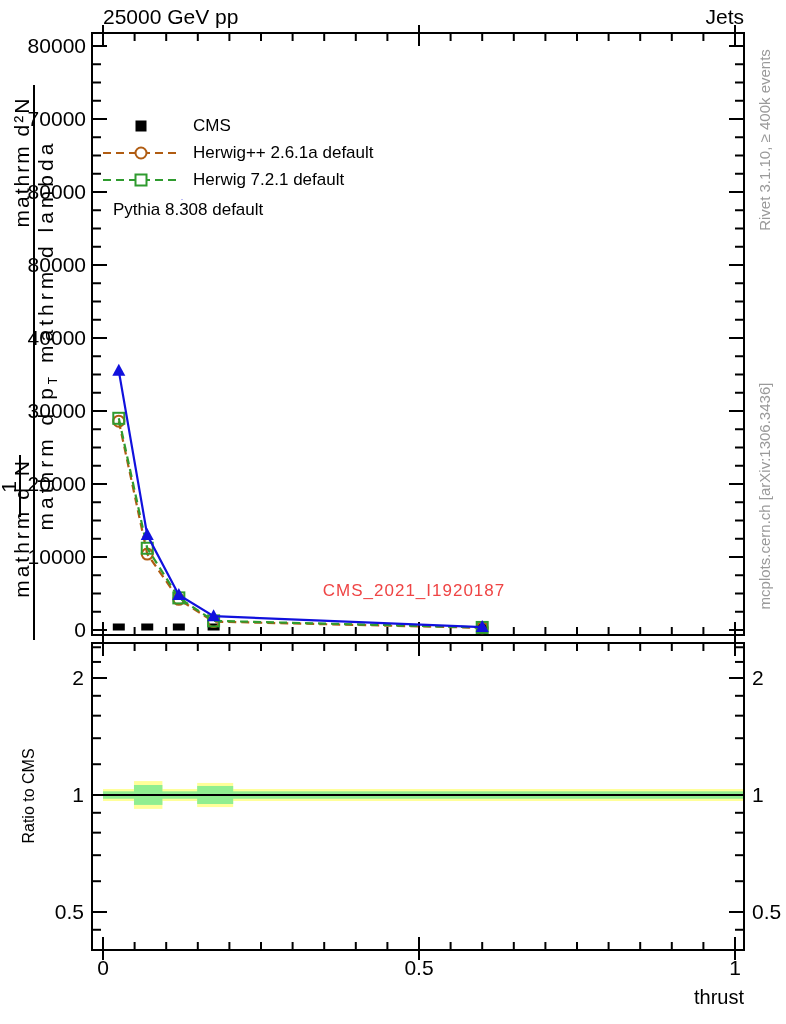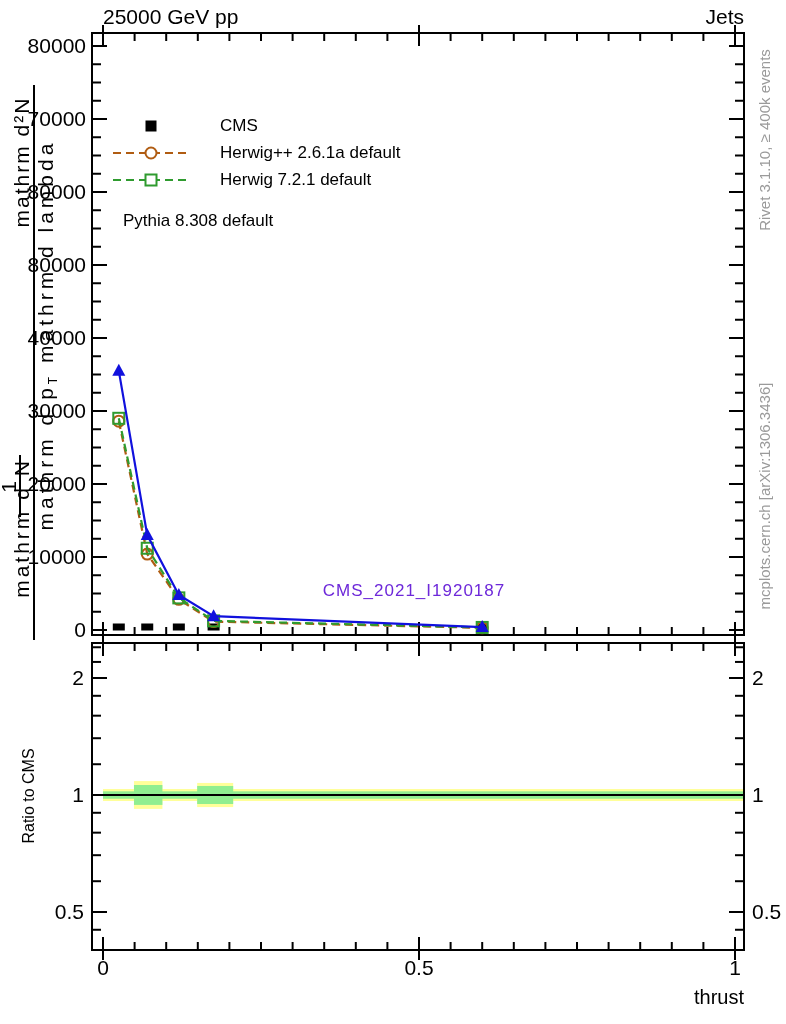--- a/index.html
+++ b/index.html
@@ -7,21 +7,21 @@
        font-family:"Liberation Sans",sans-serif;color:#000;}
   .abs{position:absolute;white-space:nowrap;}
   .rot{position:absolute;transform:translate(-50%,-50%) rotate(-90deg);white-space:nowrap;}
   .hdr{font-size:21px;}
   .ticklab{font-size:21px;line-height:22px;}
   .gray{color:#9a9a9a;}
   .vbar{position:absolute;background:#000;}
   sub.tt{font-size:12px;vertical-align:-4px;}
   sup.t1{font-size:13px;vertical-align:7px;}
   #plot-svg{position:absolute;left:0;top:0;}
-  .legend-row{position:absolute;left:111px;height:26px;display:flex;align-items:center;gap:17px;}
+  .legend-row{position:absolute;left:101px;height:26px;display:flex;align-items:center;}
   .legend-text{font-size:17px;margin-left:12px;}
 </style>
 </head>
 <body>
 
 <div id="app">
 
   <svg id="plot-svg" width="786" height="1024">
       <rect x="103" y="789.0311990479794" width="641" height="11.981486986622826" fill="#ffff99"></rect>
       <rect x="133.968" y="781.0765299067509" width="28.440000000000026" height="27.812177798753623" fill="#ffff99"></rect>
@@ -262,21 +262,21 @@
       </div>
       <div class="legend-row" style="top: 194px; flex-direction: column;">
         <svg width="80" height="24">
           <line x1="2" y1="12" x2="78" y2="12" stroke="#1111dd" stroke-width="2.2" stroke-dasharray="none"></line>
           <path d="M 40 5 L 46.5 17 L 33.5 17 Z" fill="#1111dd"></path>
         </svg>
         <span class="legend-text">Pythia 8.308 default</span>
       </div>
     </div>
 
-  <div class="abs" style="left:414px;top:581px;transform:translateX(-50%);font-size:17px;letter-spacing:1px;color:#6d28d9;">CMS_2021_I1920187</div>
+  <div class="abs" style="left:414px;top:581px;transform:translateX(-50%);font-size:17px;letter-spacing:1px;color:#ef4444;">CMS_2021_I1920187</div>
 
   <span class="rot" style="left:22px;top:162px;font-size:21px;letter-spacing:2px;">mathrm d²N</span>
   <div class="vbar" style="left:33px;top:85px;width:2px;height:555px;"></div>
   <span class="rot" style="left:47px;top:335px;font-size:21px;letter-spacing:4px;"><span>mathrm d p</span><sub class="tt">T</sub><span> mathrm d lambda</span></span>
   <span class="rot" style="left:9px;top:487px;font-size:21px;">1</span>
   <div class="vbar" style="left:19px;top:455px;width:2px;height:62px;"></div>
   <span class="rot" style="left:22px;top:528px;font-size:21px;letter-spacing:3px;">mathrm d N</span>
 
   <span class="rot" style="left:29px;top:796px;font-size:16px;">Ratio to CMS</span>
 

